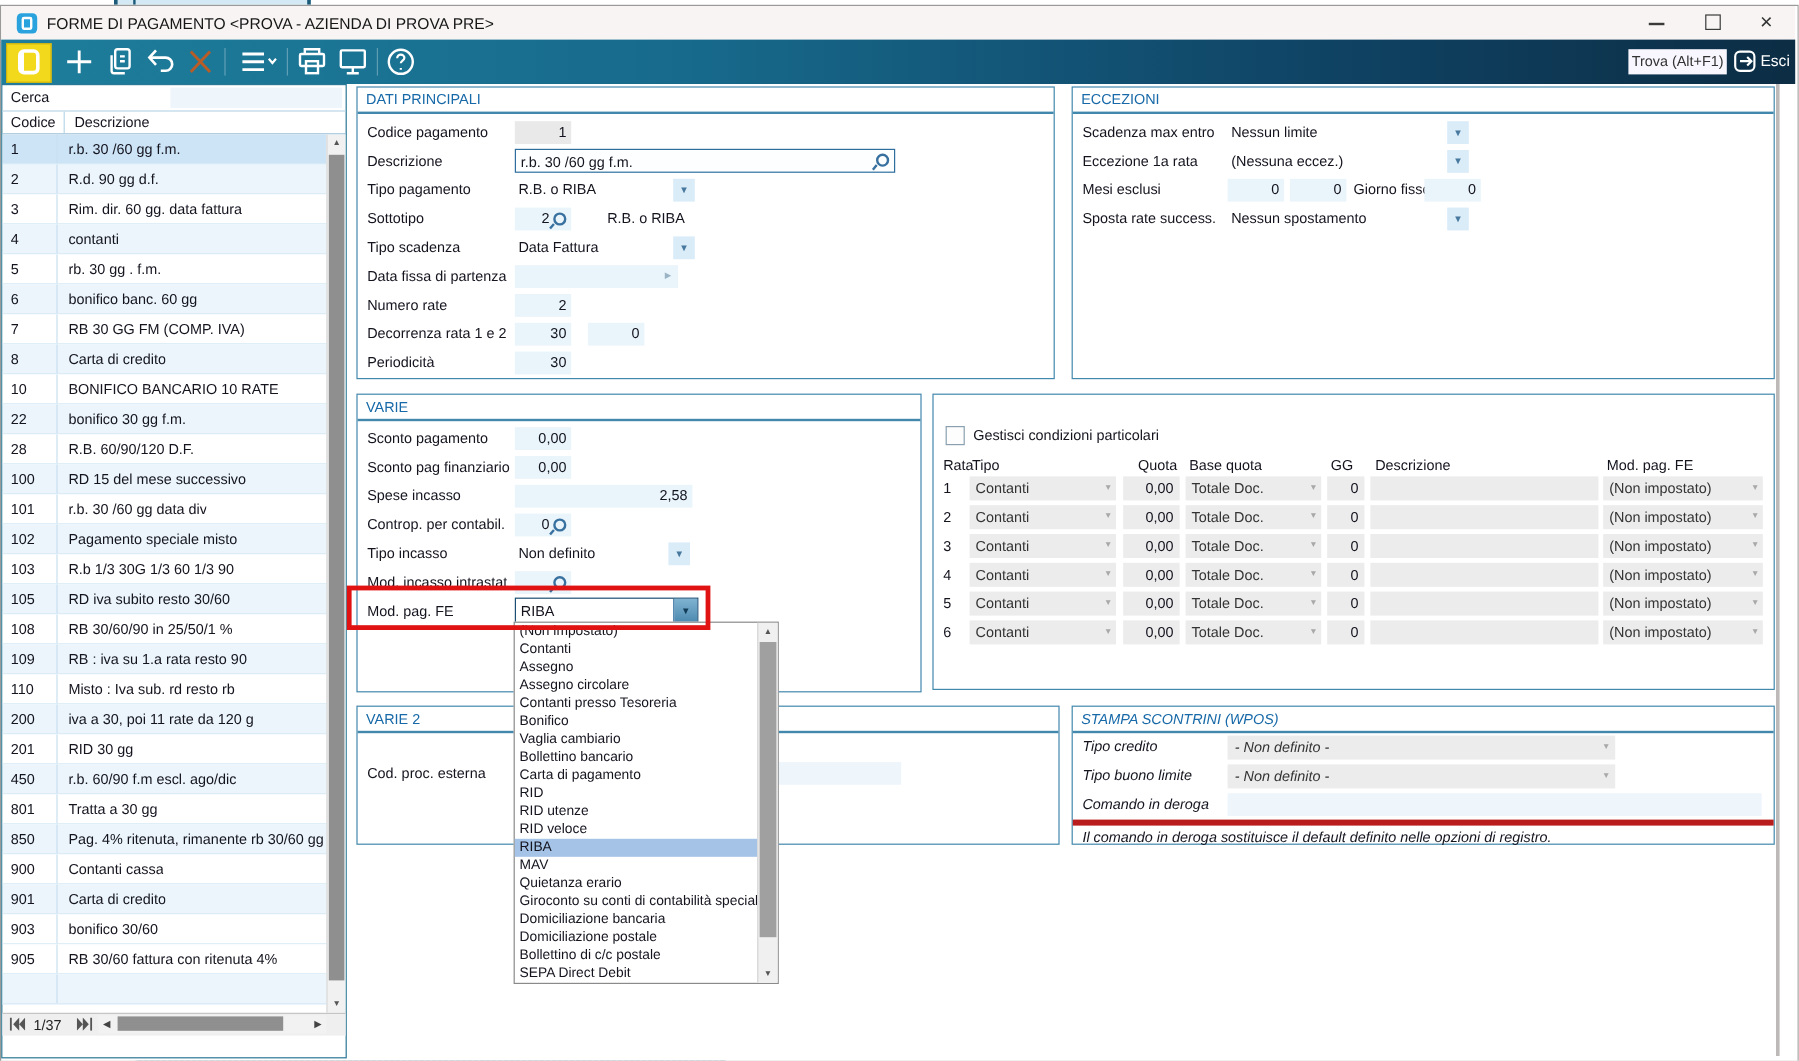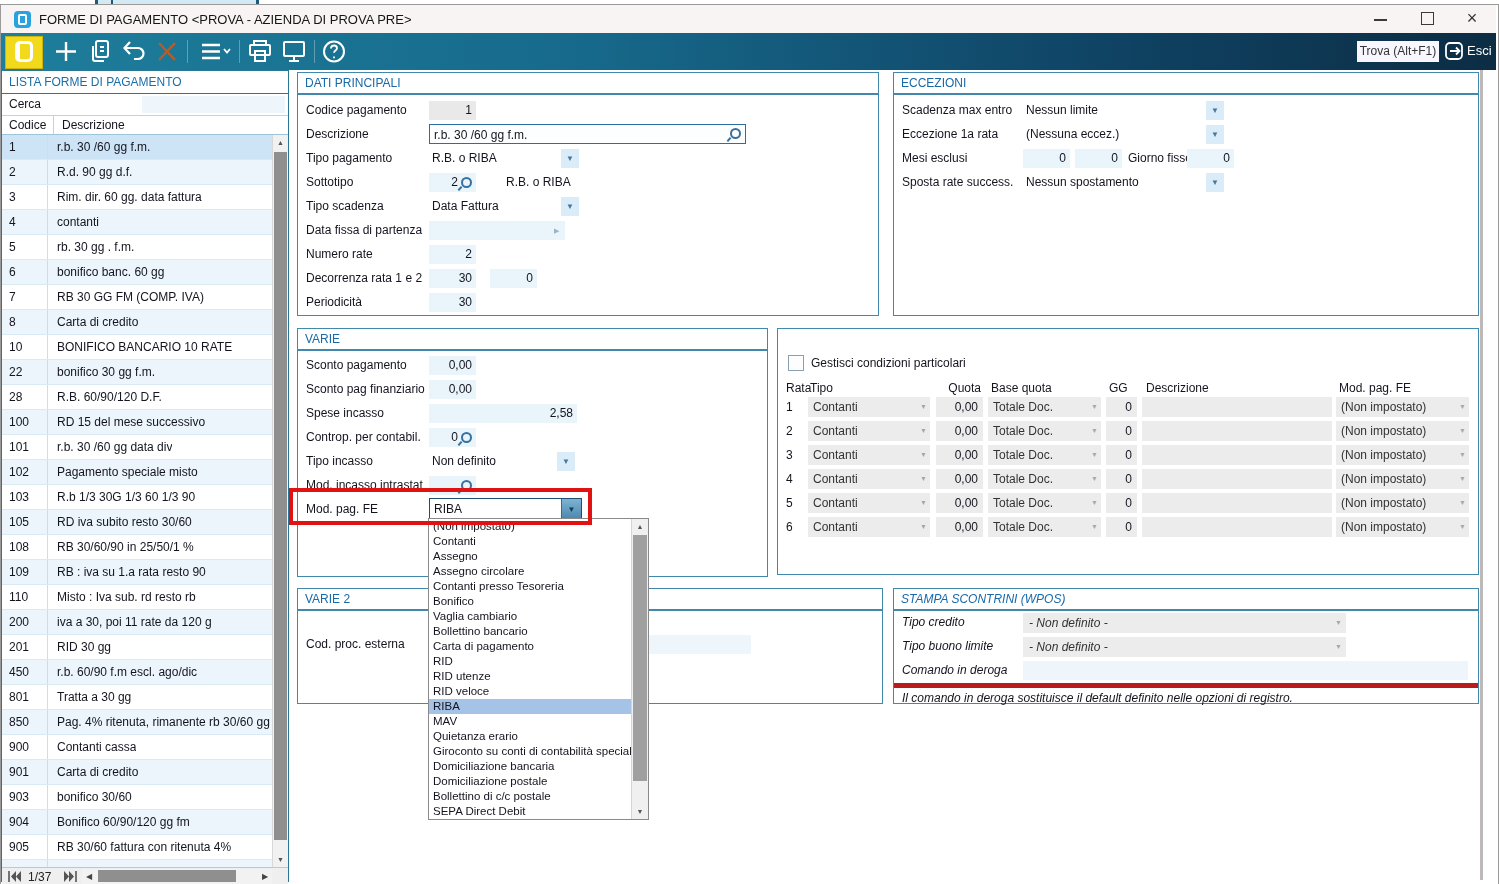--- a/index.html
+++ b/index.html
@@ -191,21 +191,20 @@
       <rect x="2" y="2" width="16" height="16" rx="4"></rect>
         <path d="M6 10h9M12 6.5l3.5 3.5-3.5 3.5"></path>
     </svg>
   </div>
   <div class="abs esci-tx">Esci</div>
 </div>
 
 <div class="abs rstrip"></div>
 
 <div class="abs side">
-  <div class="stitle">LISTA FORME DI PAGAMENTO</div>
   <div class="scerca">
     <span class="t">Cerca</span>
     <span class="in"></span>
   </div>
   <div class="shead">
     <span class="c1">Codice</span>
     <span class="c2">Descrizione</span>
   </div>
   <div class="slist">
     <div class="srows">
@@ -309,24 +308,20 @@
           <span class="scode">900</span>
           <span class="sdesc">Contanti cassa</span>
         </div>
         <div class="srow alt">
           <span class="scode">901</span>
           <span class="sdesc">Carta di credito</span>
         </div>
         <div class="srow">
           <span class="scode">903</span>
           <span class="sdesc">bonifico 30/60</span>
-        </div>
-        <div class="srow alt">
-          <span class="scode">904</span>
-          <span class="sdesc">Bonifico 60/90/120 gg fm</span>
         </div>
         <div class="srow">
           <span class="scode">905</span>
           <span class="sdesc">RB 30/60 fattura con ritenuta 4%</span>
         </div>
         <div class="srow alt">
           <span class="scode"></span>
           <span class="sdesc"></span>
         </div>
       </div>

